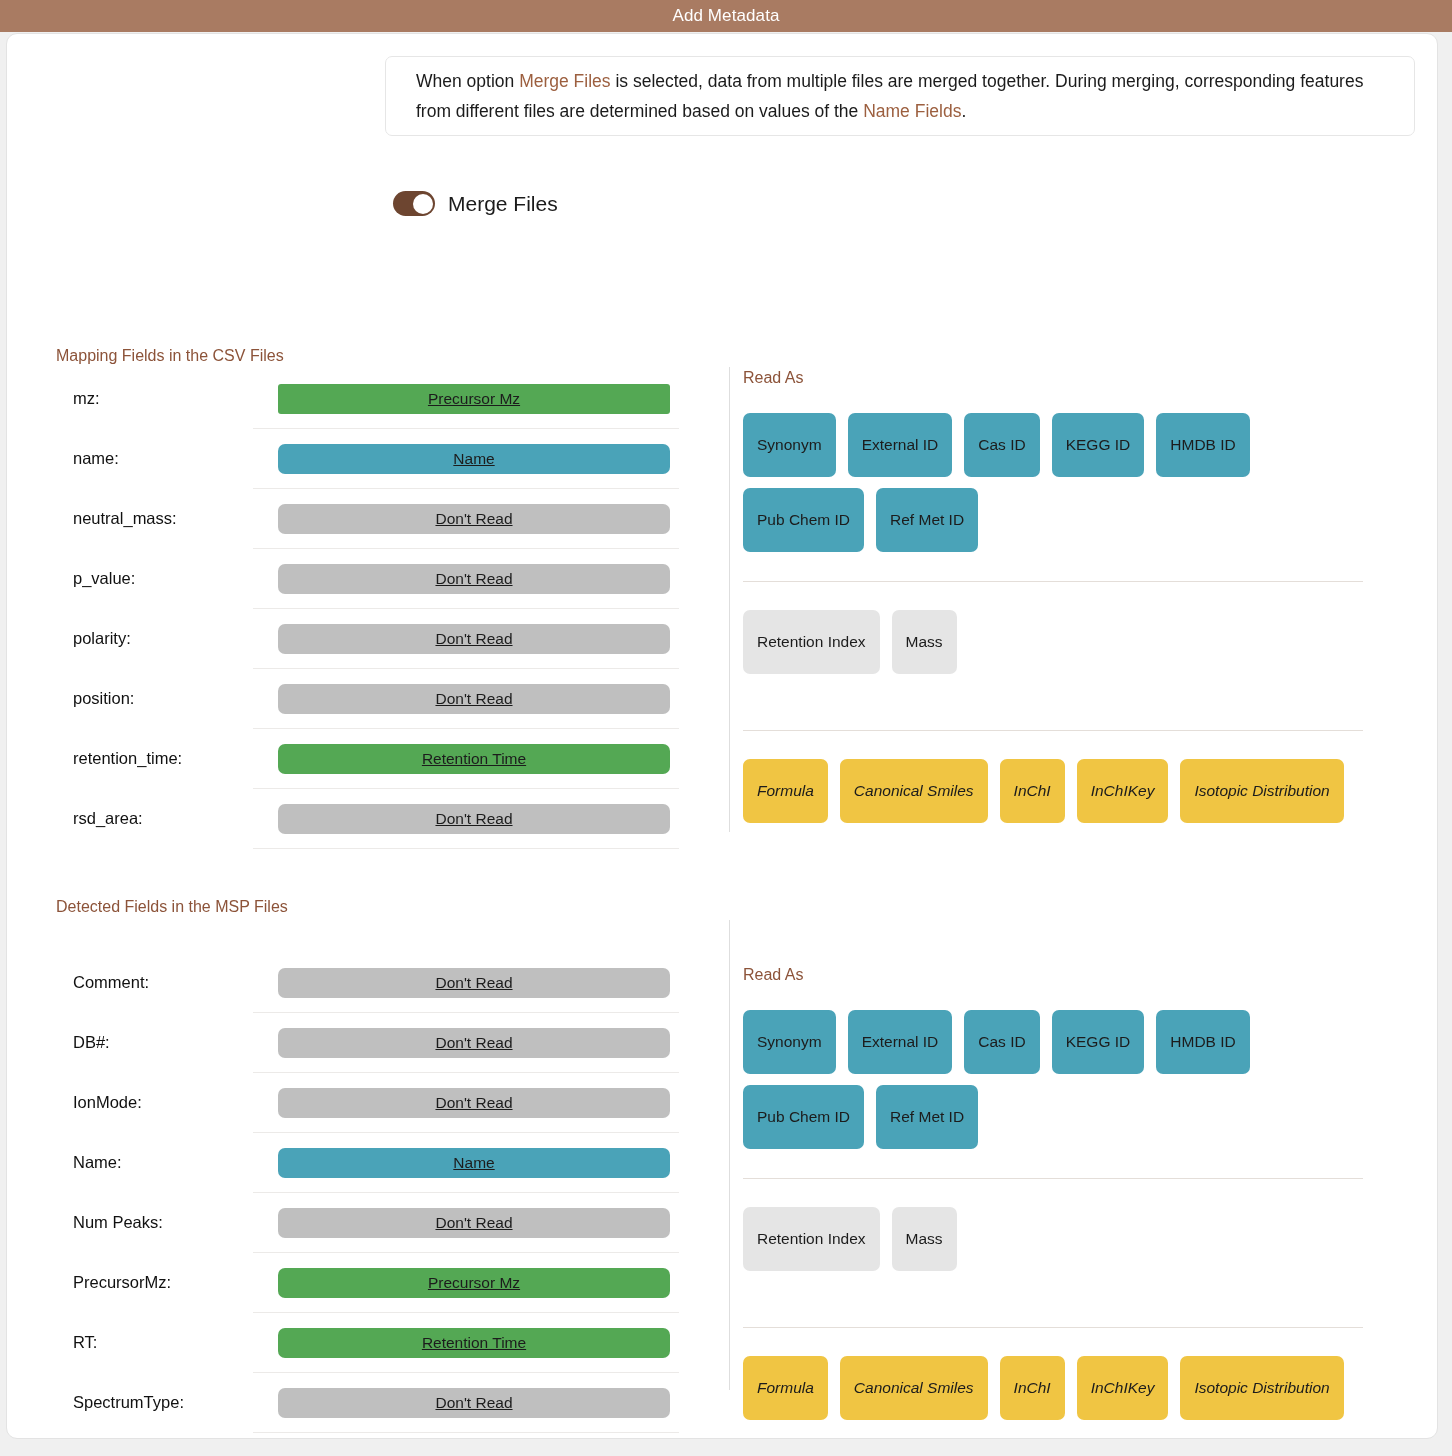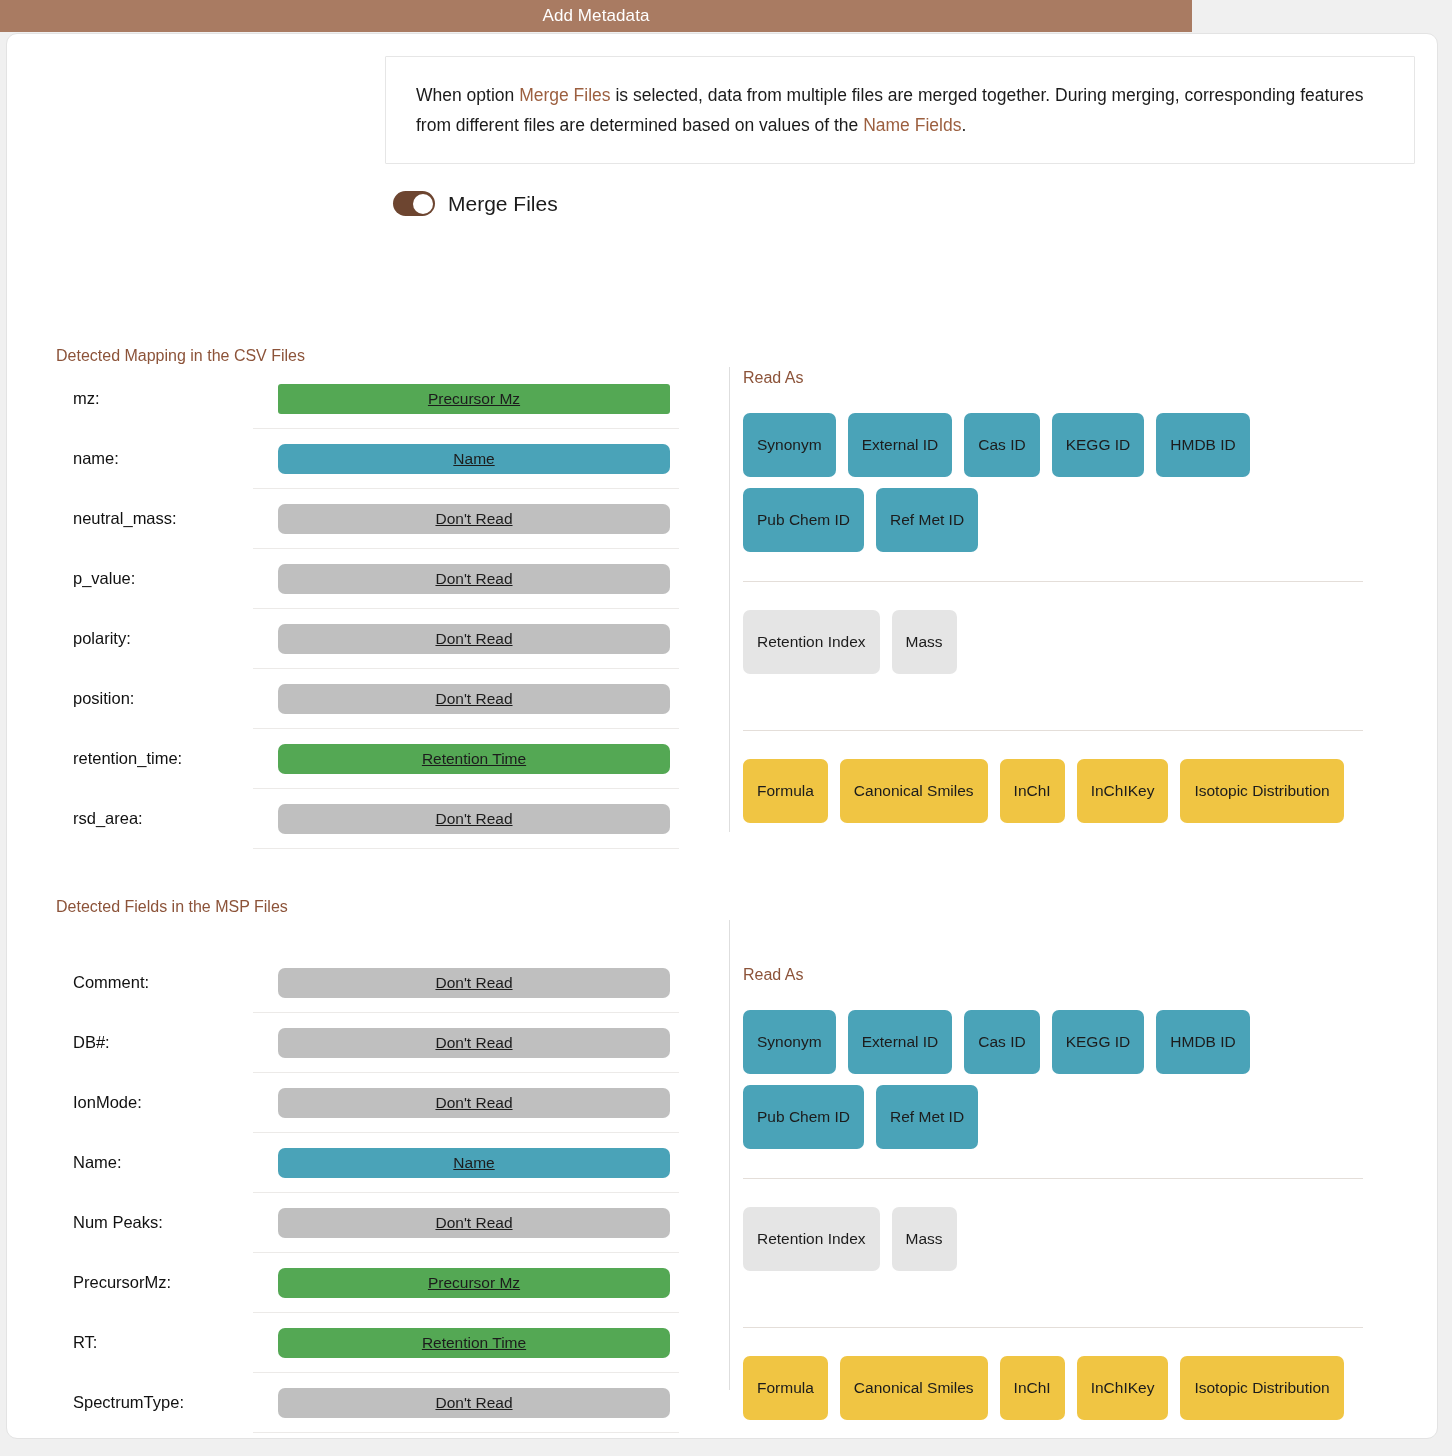--- a/index.html
+++ b/index.html
@@ -21,21 +21,21 @@
     top: 0;
     width: 1452px;
     height: 1456px;
     background: #f0f0f0;
   }
 
   .titlebar {
     position: absolute;
     left: 0;
     top: 0;
-    width: 1192px;
+    width: 1452px;
     height: 32px;
     background: #a97b62;
     color: #ffffff;
     font-size: 17px;
     display: flex;
     align-items: center;
     justify-content: center;
     letter-spacing: .1px;
   }
 
@@ -51,23 +51,23 @@
     box-sizing: border-box;
     overflow: hidden;
   }
 
   
   .infobox {
     position: absolute;
     left: 378px;
     top: 22px;
     width: 1030px;
-    height: 108px;
+    height: 80px;
     border: 1px solid #e6e6e6;
-    border-radius: 1px;
+    border-radius: 7px;
     box-sizing: border-box;
     background: #fff;
     display: flex;
     align-items: center;
     padding: 0 30px;
   }
   .infobox p {
     margin: 0;
     font-size: 17.5px;
     line-height: 30px;
@@ -218,21 +218,21 @@
     display: inline-flex;
     align-items: center;
     font-size: 15.5px;
     color: #1c1c1c;
     cursor: grab;
     user-select: none;
     white-space: nowrap;
   }
   .p-teal   { background: #4aa3b8; }
   .p-green  { background: #e5e5e5; }
-  .p-yellow { background: #f0c543; }
+  .p-yellow { background: #f0c543; font-style: italic; }
 
   .hdivider {
     height: 1px;
     background: #e4ded9;
     width: 620px;
   }
   .gap-a { height: 29px; }
   .gap-c { height: 56px; }
   .gap-d { height: 28px; }
 </style>
@@ -255,21 +255,21 @@
 
     <div class="toggle-row">
       <div class="switch">
         <div class="knob"></div>
       </div>
       <span class="toggle-label">Merge Files</span>
     </div>
 
 
     <div class="section" id="csv-section" style="top:313px;">
-      <span class="section-title">Detected Mapping in the CSV Files</span>
+      <span class="section-title">Mapping Fields in the CSV Files</span>
       <div class="vdivider" style="left:722px; top:20px; height:465px;"></div>
       <div class="rows" id="csv-rows">
           <div class="row">
             <span class="rowlabel">mz:</span>
             <div class="pill-slot">
               <div class="dropzone dz-green dz-flat">Precursor Mz</div>
             </div>
           </div>
           <div class="row">
             <span class="rowlabel">name:</span>

